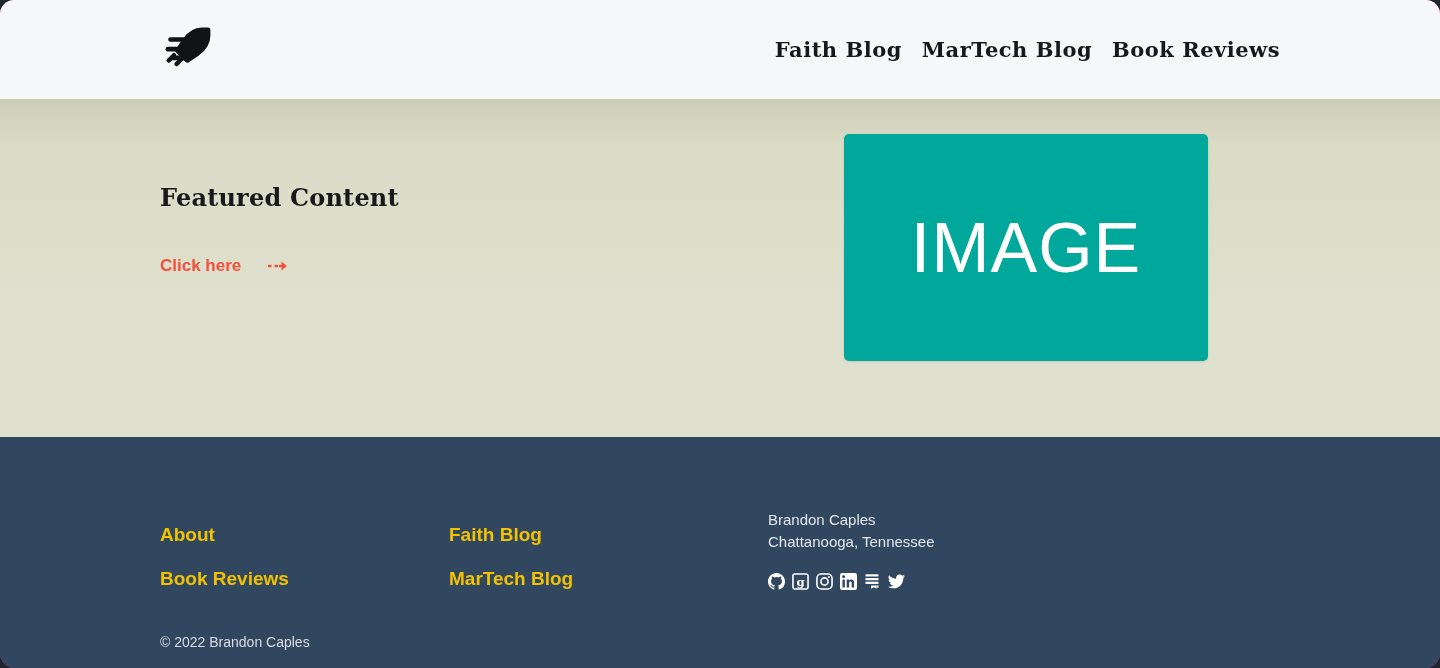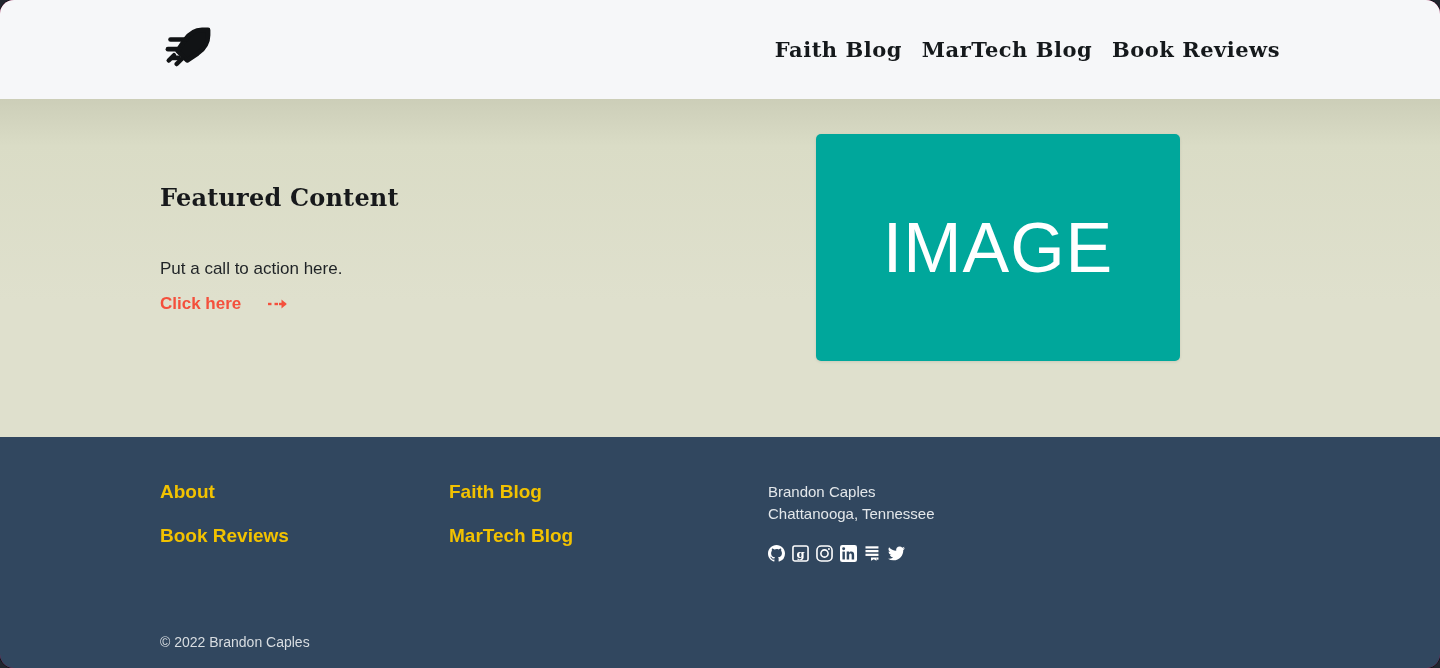--- a/index.html
+++ b/index.html
@@ -104,21 +104,21 @@
     font-weight: 700;
     color: #f4503c;
     text-decoration: none;
     cursor: pointer;
   }
   .cta-arrow { display: inline-block; line-height: 1; }
   .cta-arrow svg { display: block; }
 
   .hero-media {
     margin-top: 31px;
-    margin-right: 100px;
+    margin-right: 72px;
     width: 364px;
     height: 227px;
     border-radius: 5px;
     background: #00a79b;
     display: flex;
     align-items: center;
     justify-content: center;
     box-shadow: 0 1px 3px rgba(0,0,0,0.10);
   }
   .hero-media-label {
@@ -132,21 +132,22 @@
   
   .site-footer {
     position: relative;
     height: 231px;
     background: #31475f;
     padding: 0 160px;
   }
 
   .footer-cols {
     display: flex;
-    padding-top: 44px;
+    padding-top: 72px;
+    align-items: flex-end;
   }
   .footer-col { }
   .footer-col.col-1 { width: 289px; }
   .footer-col.col-2 { width: 319px; }
   .footer-col.col-3 { }
 
   .footer-link {
     display: block;
     color: #f2c200;
     font-size: 19px;
@@ -216,21 +217,20 @@
       <a class="nav-link" href="#">Book Reviews</a>
     </nav>
 
   </header>
 
   <section class="hero">
     <div class="hero-inner">
 
       <div class="hero-copy">
         <h1 class="hero-title">Featured Content</h1>
-        <p class="hero-text">Put a call to action here.</p>
         <a class="hero-cta" href="#">
           <span>Click here</span>
           <span class="cta-arrow">
             <svg width="22" height="14" viewBox="0 0 22 14" aria-hidden="true">
               <g stroke="#f4503c" stroke-width="2.4" stroke-linecap="butt">
                 <line x1="1" y1="7" x2="4.5" y2="7"></line>
                 <line x1="7.5" y1="7" x2="11" y2="7"></line>
               </g>
               <path d="M12 7 L18.5 7" stroke="#f4503c" stroke-width="2.4"></path>
               <path d="M14.5 2.6 L19.8 7 L14.5 11.4 Z" fill="#f4503c"></path>

